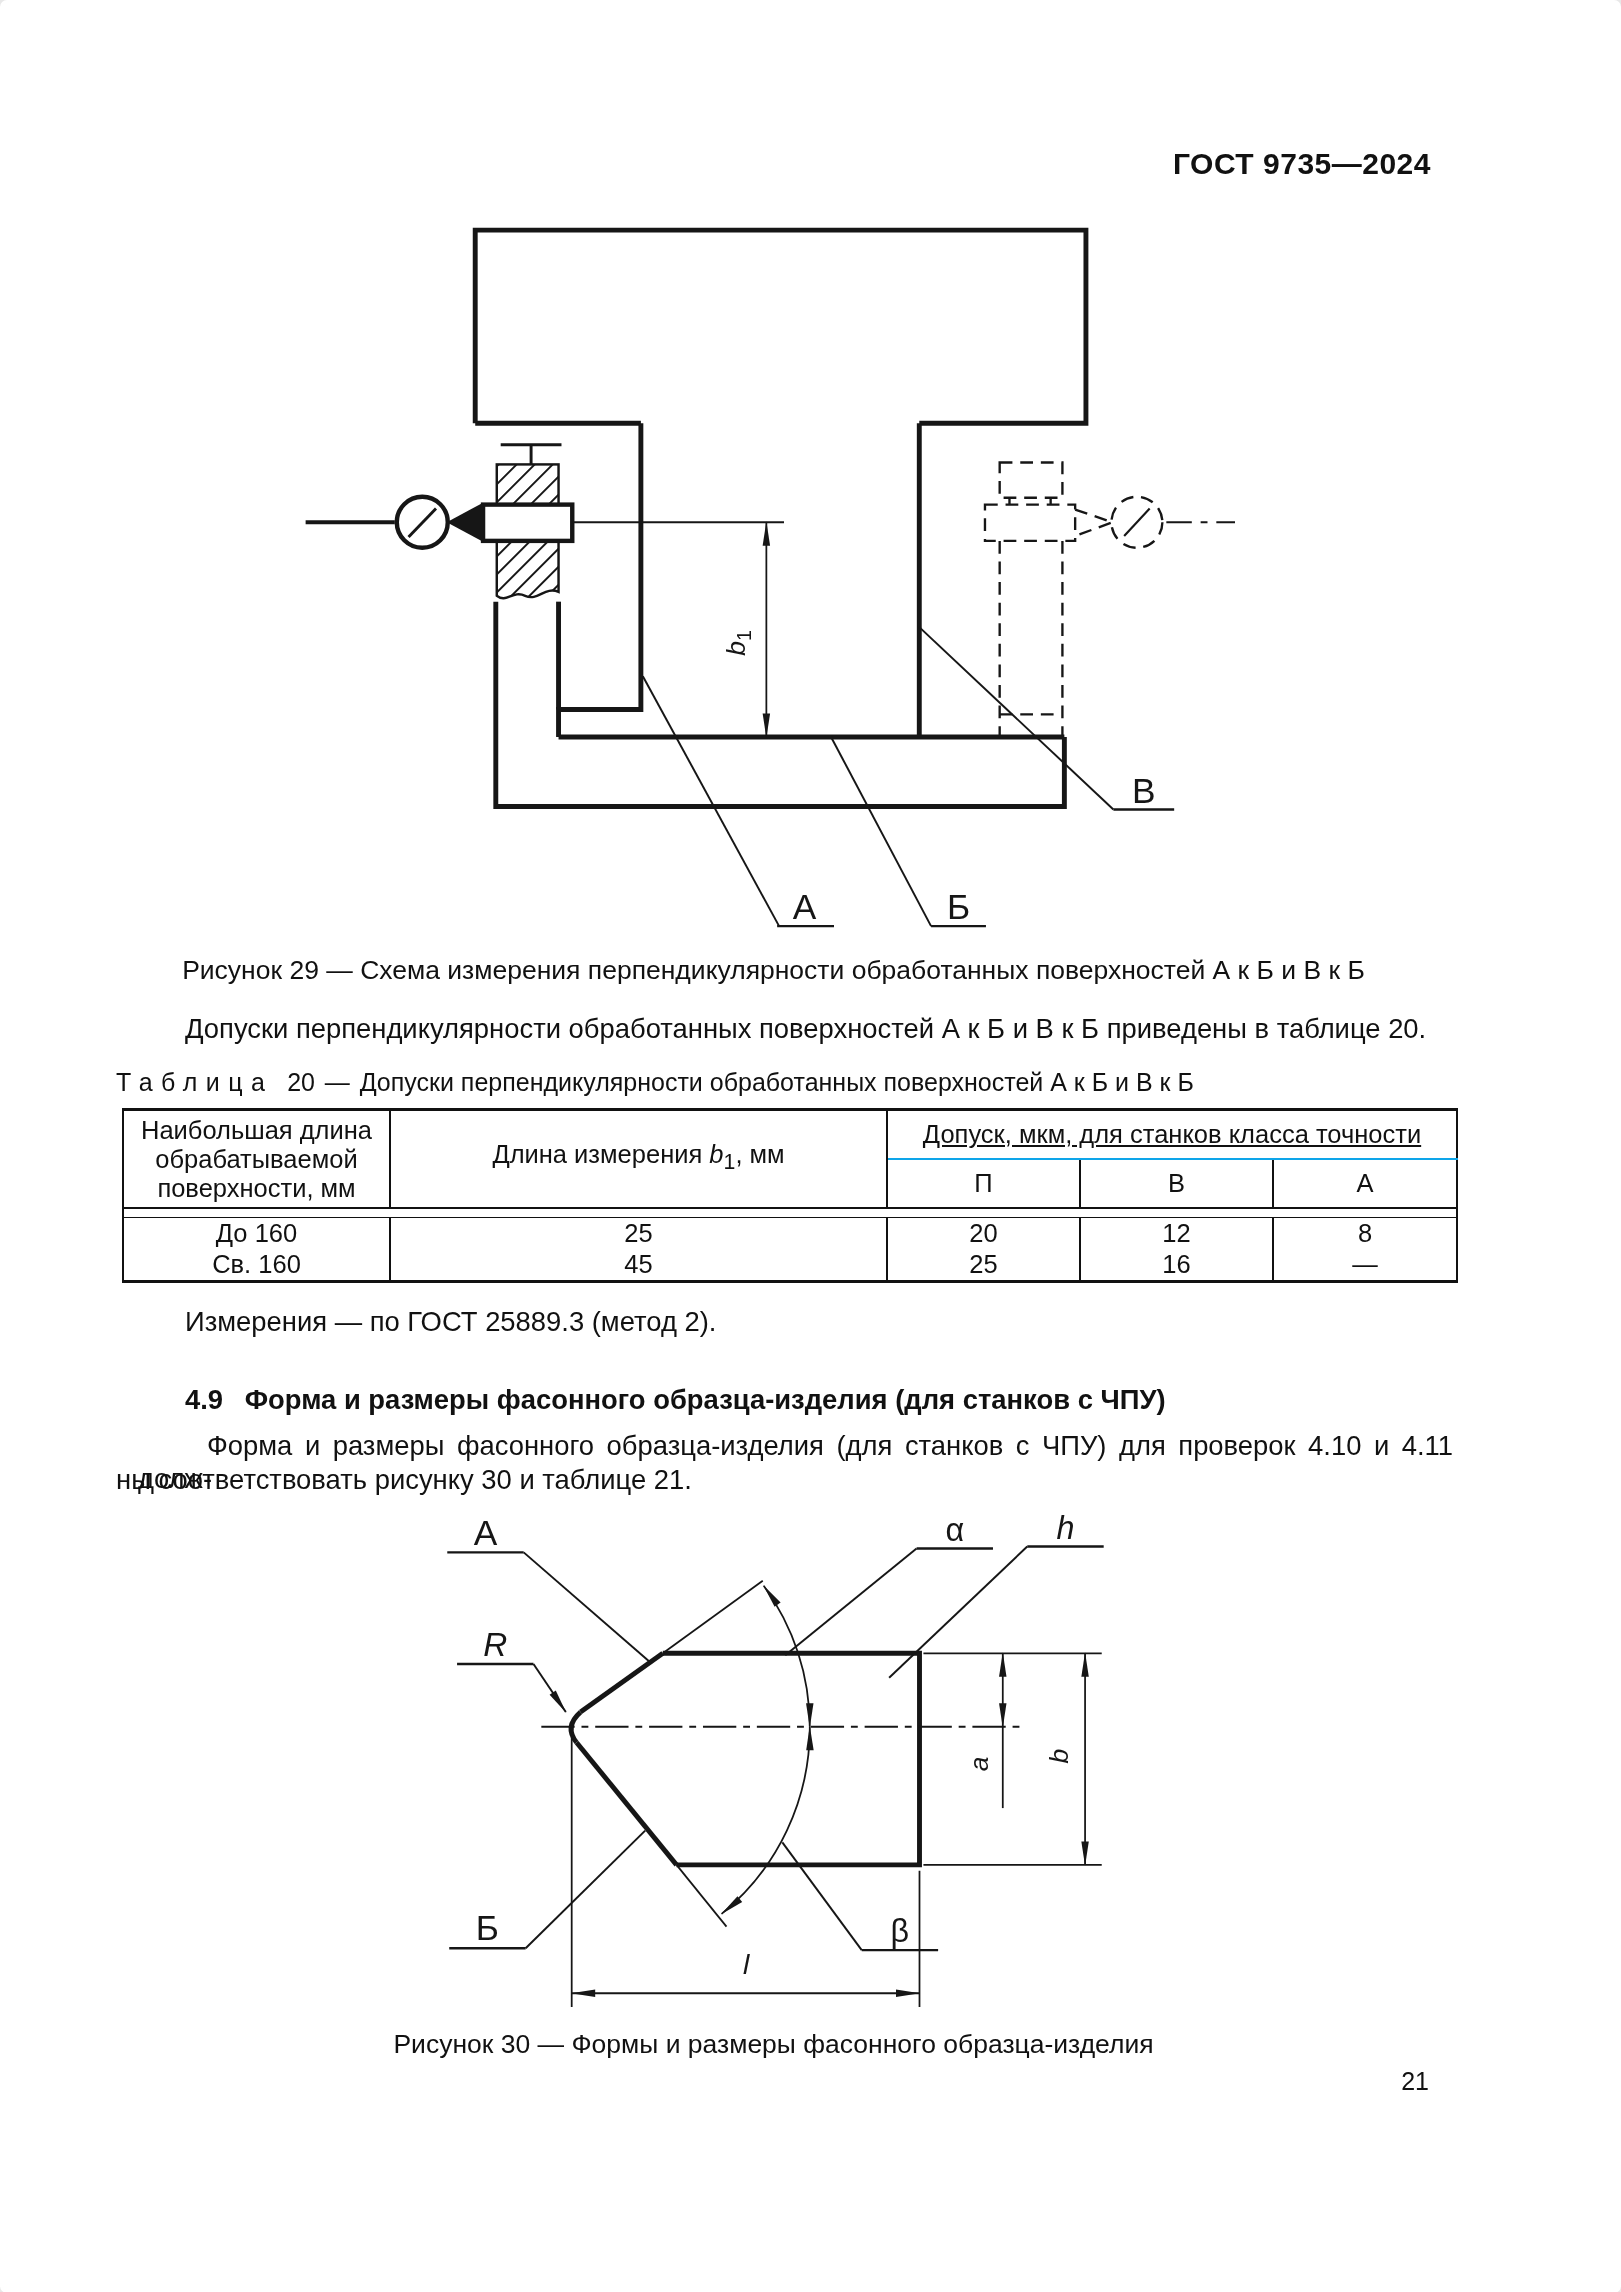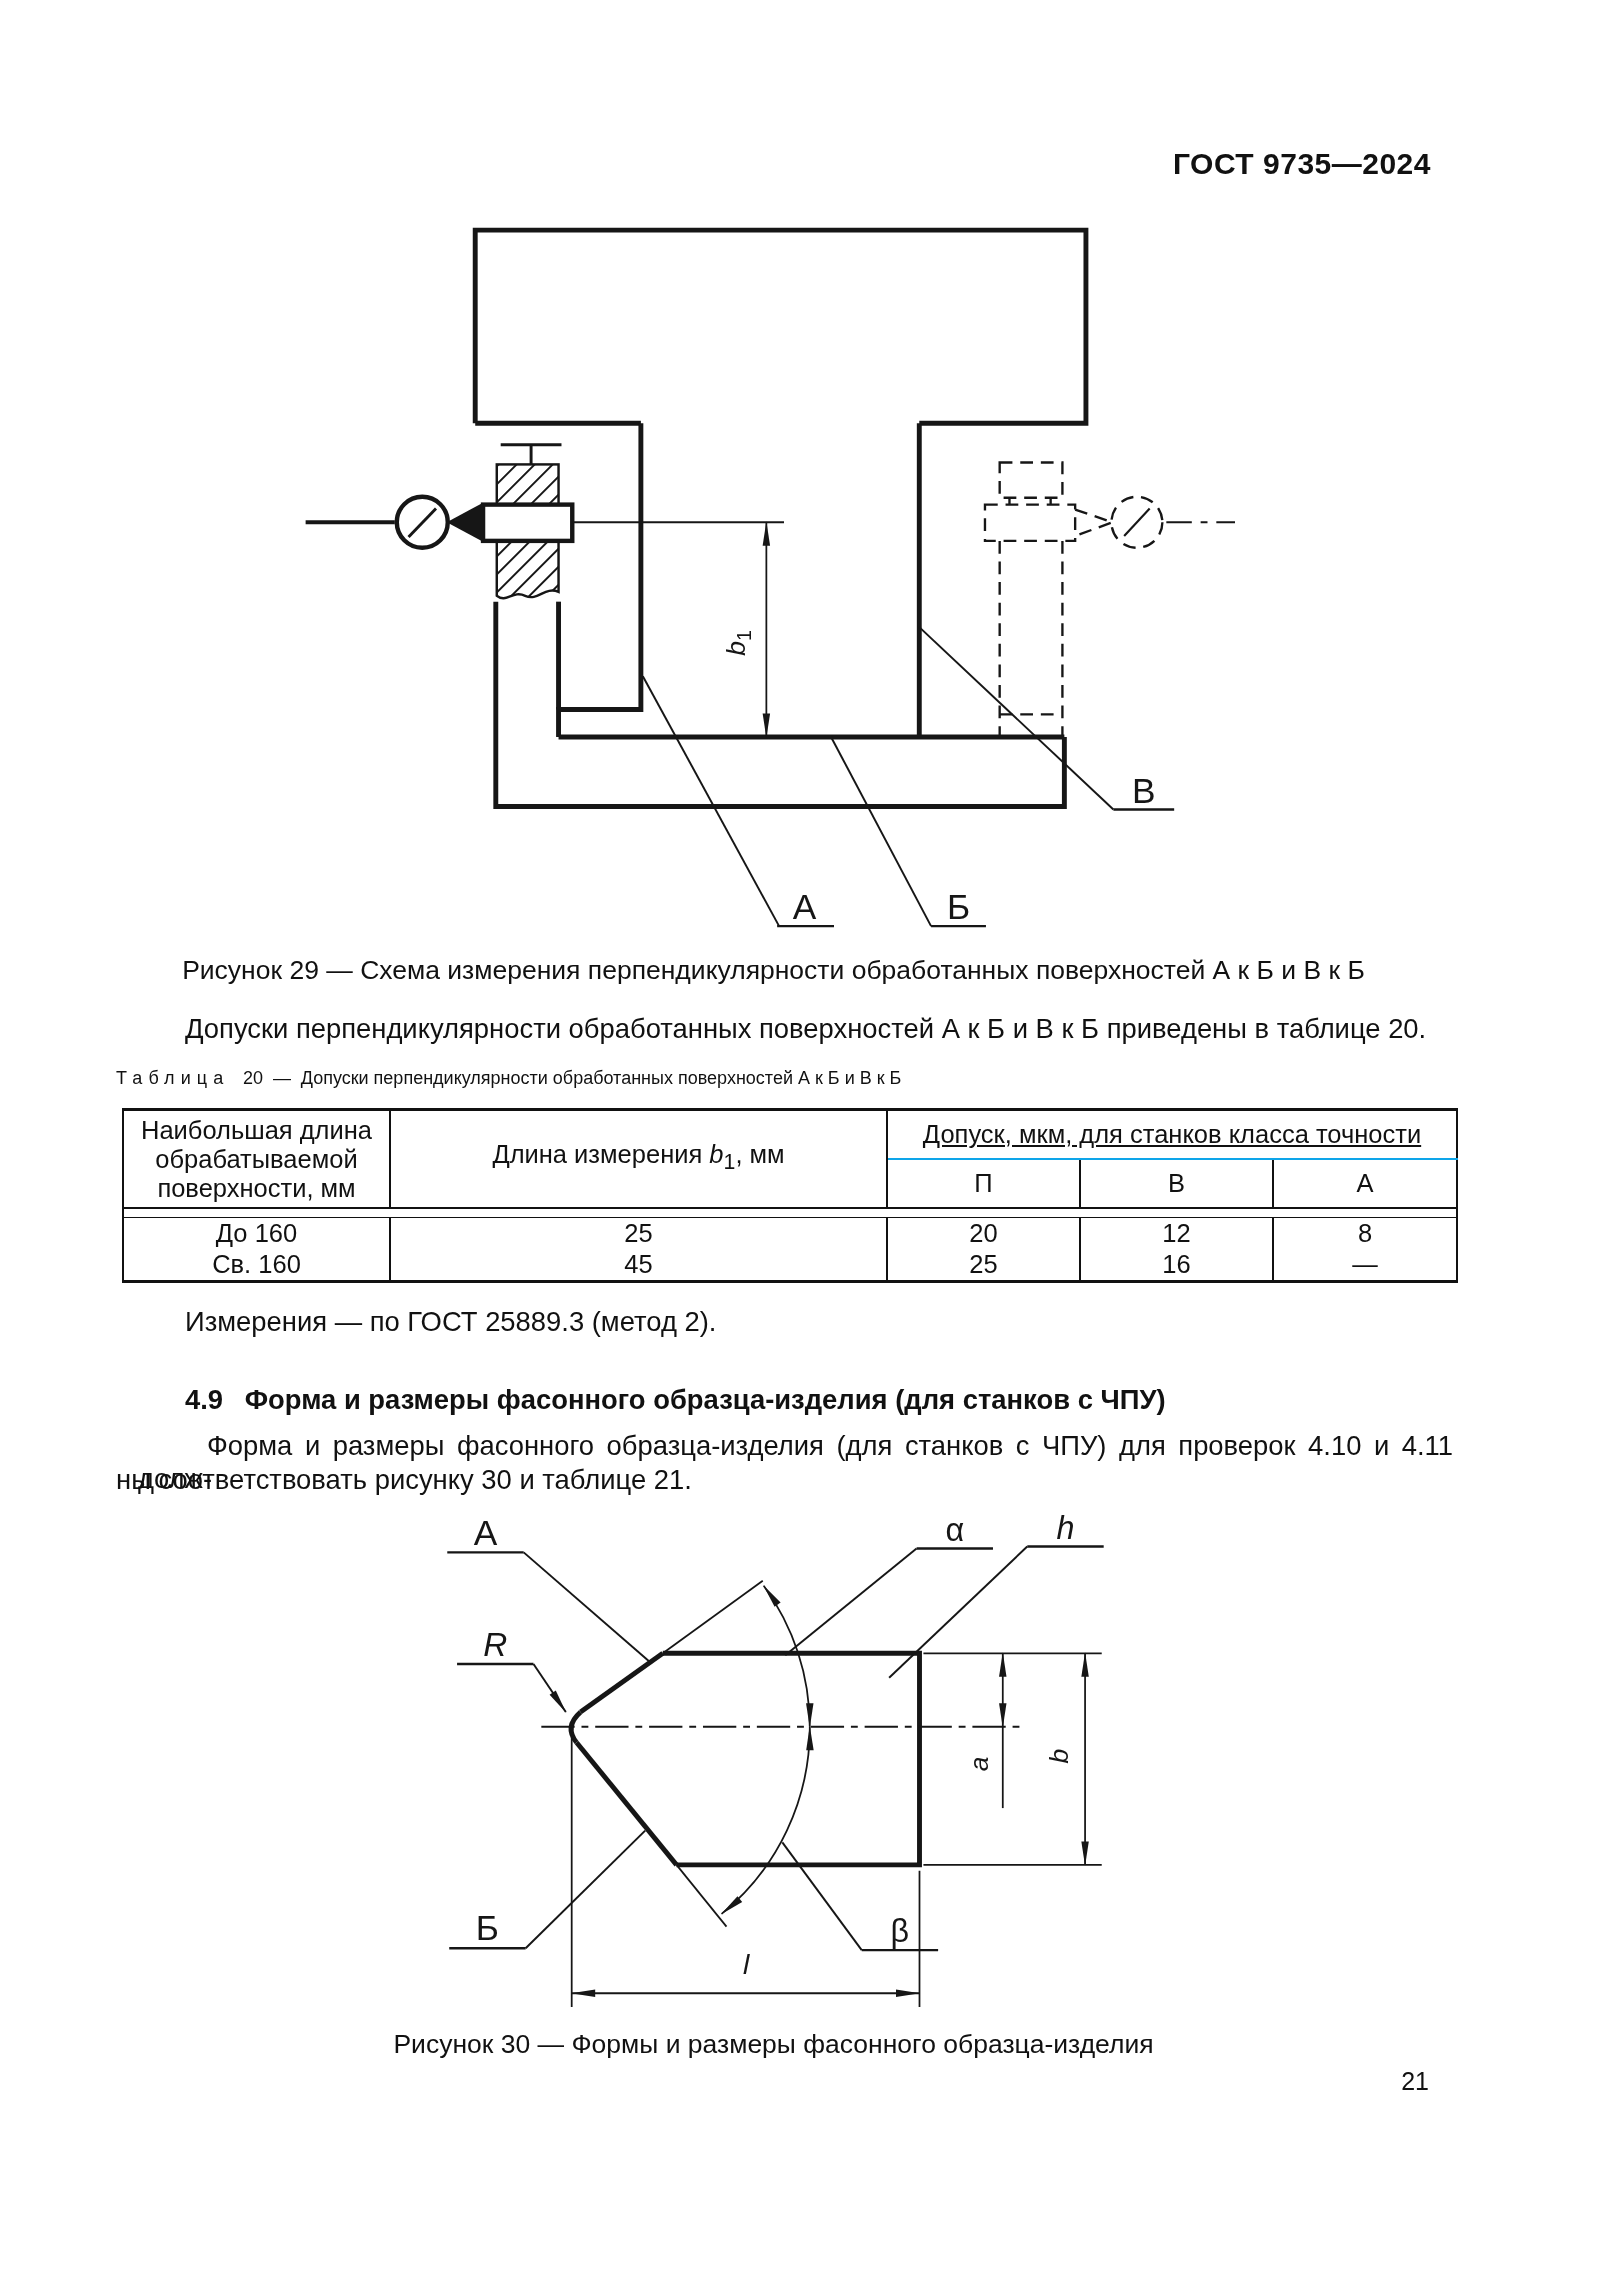--- a/index.html
+++ b/index.html
@@ -1,35 +1,36 @@
 <!DOCTYPE html>
 <html><head>
 <meta charset="utf-8">
 <style>
   html,body{margin:0;padding:0;background:#e8e8e8;}
   .page{
     position:relative;width:1621px;height:2293px;background:#ffffff;
     font-family:"Liberation Sans",sans-serif;color:#111;overflow:hidden;
     margin:0 auto;
+    border-radius:7px;
   }
   .abs{position:absolute;}
   .hdr{top:147px;right:190px;font-size:30px;font-weight:bold;letter-spacing:0.5px;}
   .cap{left:116px;width:1315px;text-align:center;font-size:26.5px;}
   .cap29{top:955px;}
   .cap30{top:2029px;}
   .body-line{left:116px;width:1315px;font-size:27.4px;line-height:33px;}
   .indent{text-indent:69px;}
   .p-tol{top:1012px;}
   .p-meas{top:1305px;}
   .p-samp{top:1334px;}
   .h49{top:1383px;font-weight:bold;}
   .h49 .num{margin-right:21.6px;}
   .p-sh1{top:1429px;text-align:justify;text-align-last:justify;margin-left:22px;}
   .p-sh2{top:1463px;}
-  .tlabel{top:1068px;left:116px;font-size:18px;}
+  .tlabel{top:1068px;left:116px;font-size:25px;}
   .tlabel .word{letter-spacing:.34em;}
   .tlabel .tnum{margin:0 9.8px 0 13.7px;}
   .tlabel .tdash{margin-right:9.8px;}
   .pnum{top:2067px;right:192px;font-size:25px;}
   table.t20{
     position:absolute;top:1108px;left:112px;width:1334px;
     border-collapse:collapse;table-layout:fixed;
     font-size:25.5px;color:#111;
     border-top:3.9px solid #111;border-bottom:3.9px solid #111;
     border-left:2px solid #111;border-right:2px solid #111;margin-left:10px;

